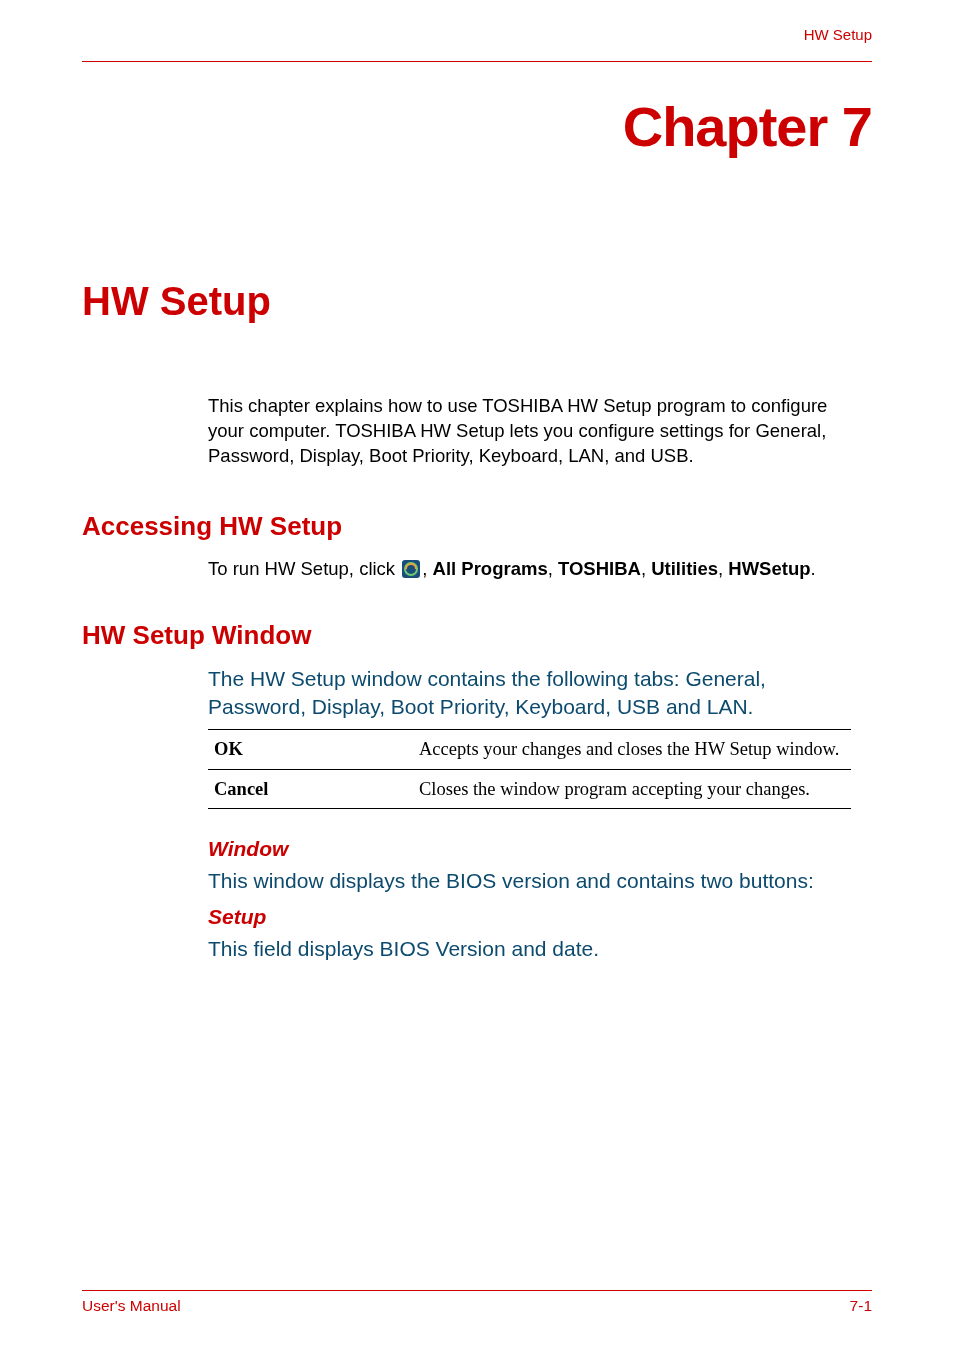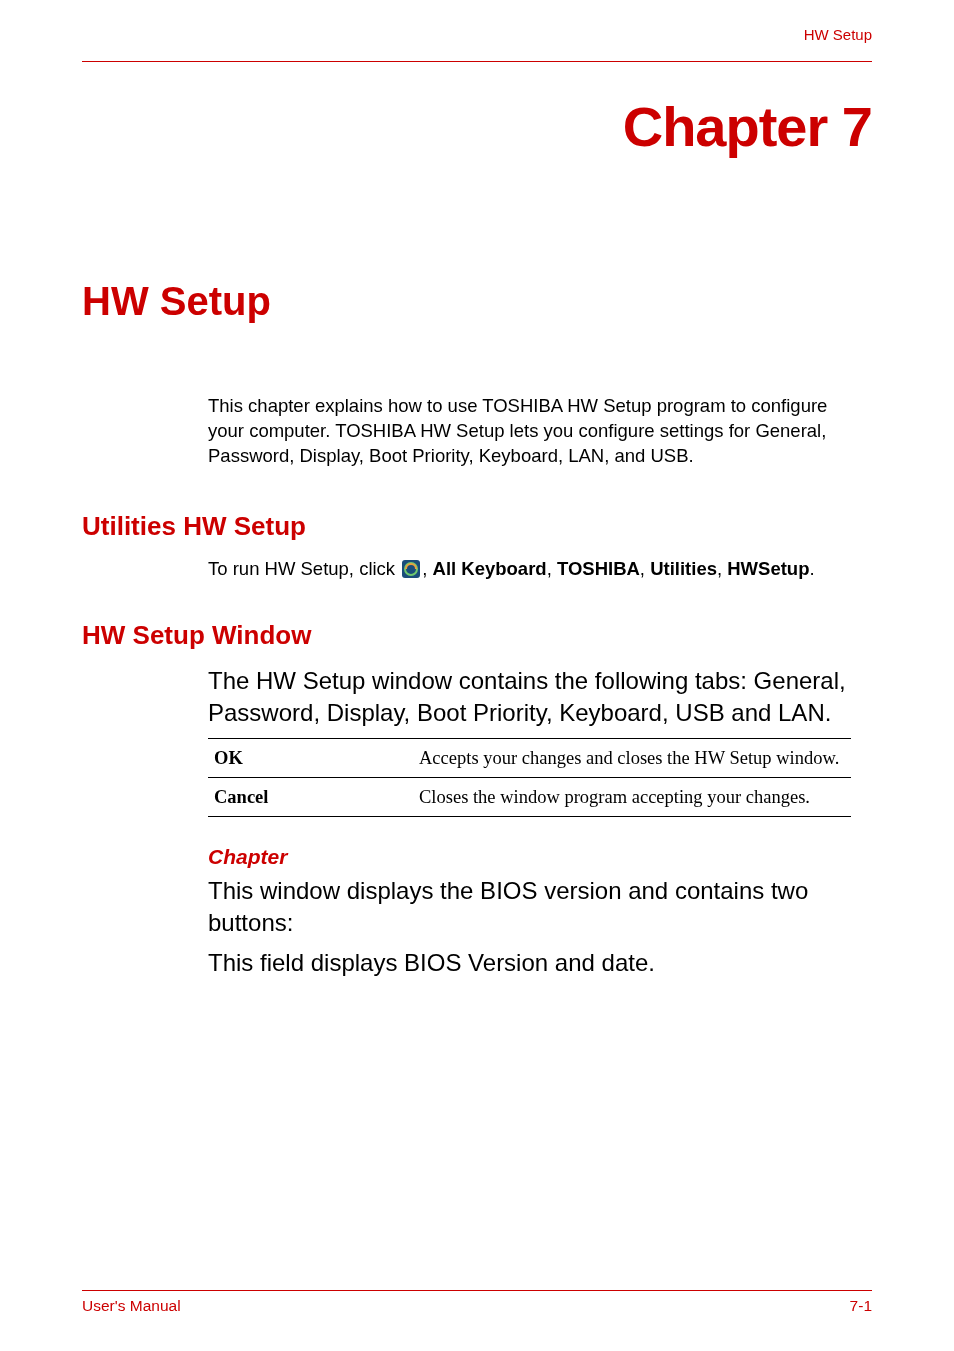--- a/index.html
+++ b/index.html
@@ -67,23 +67,23 @@
       font-weight: bold;
     }
     .start-icon {
       display: inline-block;
       width: 18px;
       height: 18px;
       vertical-align: -3px;
       margin: 0 2px;
     }
     .body-text {
-      font-size: 24px;
+      font-size: 21px;
       line-height: 1.35;
-      color: #000000;
+      color: #0c4a6e;
       margin-bottom: 8px;
     }
     .body-text-spaced {
       font-size: 18.5px;
       line-height: 1.35;
       color: #000;
       margin-top: 8px;
       margin-bottom: 10px;
     }
     .def-table {
@@ -146,29 +146,29 @@
 <div class="chapter-title">Chapter 7</div>
 
 <div class="page-title">HW Setup</div>
 
 <div class="content-block">
 
   <p class="intro-text">This chapter explains how to use TOSHIBA HW Setup program to configure your computer. TOSHIBA HW Setup lets you configure settings for General, Password, Display, Boot Priority, Keyboard, LAN, and USB.</p>
 
 </div>
 
-<h2 class="section-heading">Utilities HW Setup</h2>
+<h2 class="section-heading">Accessing HW Setup</h2>
 
 <div class="content-block">
   <p class="run-line">
     <span>To run HW Setup, click </span><span class="start-icon"><svg viewBox="0 0 18 18">
           <rect x="0" y="0" width="18" height="18" rx="3" fill="#1a4d7a"></rect>
           <circle cx="9" cy="9" r="6" fill="none" stroke="#6fc96f" stroke-width="2"></circle>
           <path d="M 4 9 A 5 5 0 0 1 14 9" fill="none" stroke="#e8a040" stroke-width="2"></path>
-        </svg></span><span>, </span><span class="bold">All Keyboard</span><span>, </span><span class="bold">TOSHIBA</span><span>, </span><span class="bold">Utilities</span><span>, </span><span class="bold">HWSetup</span><span>.</span>
+        </svg></span><span>, </span><span class="bold">All Programs</span><span>, </span><span class="bold">TOSHIBA</span><span>, </span><span class="bold">Utilities</span><span>, </span><span class="bold">HWSetup</span><span>.</span>
   </p>
 </div>
 
 <h2 class="section-heading">HW Setup Window</h2>
 
 <div class="content-block">
   <p class="body-text">The HW Setup window contains the following tabs: General, Password, Display, Boot Priority, Keyboard, USB and LAN.</p>
 
   <table class="def-table">
     <tbody>
@@ -176,24 +176,25 @@
       <td class="term">OK</td>
       <td>Accepts your changes and closes the HW Setup window.</td>
     </tr>
     <tr>
       <td class="term">Cancel</td>
       <td>Closes the window program accepting your changes.</td>
     </tr>
   </tbody>
     </table>
 
-  <h3 class="sub-heading">Chapter</h3>
+  <h3 class="sub-heading">Window</h3>
   <p class="body-text">This window displays the BIOS version and contains two buttons:</p>
 
 
+  <h3 class="sub-heading">Setup</h3>
   <p class="body-text">This field displays BIOS Version and date.</p>
 
 </div>
 
 <div class="footer">
   <div class="footer-line"></div>
   <div class="footer-row">
     <span>User's Manual</span>
     <span>7-1</span>
   </div>

